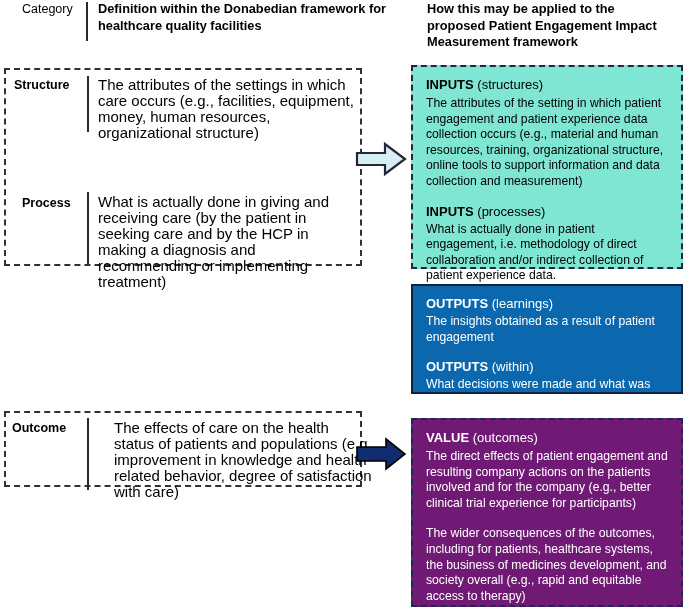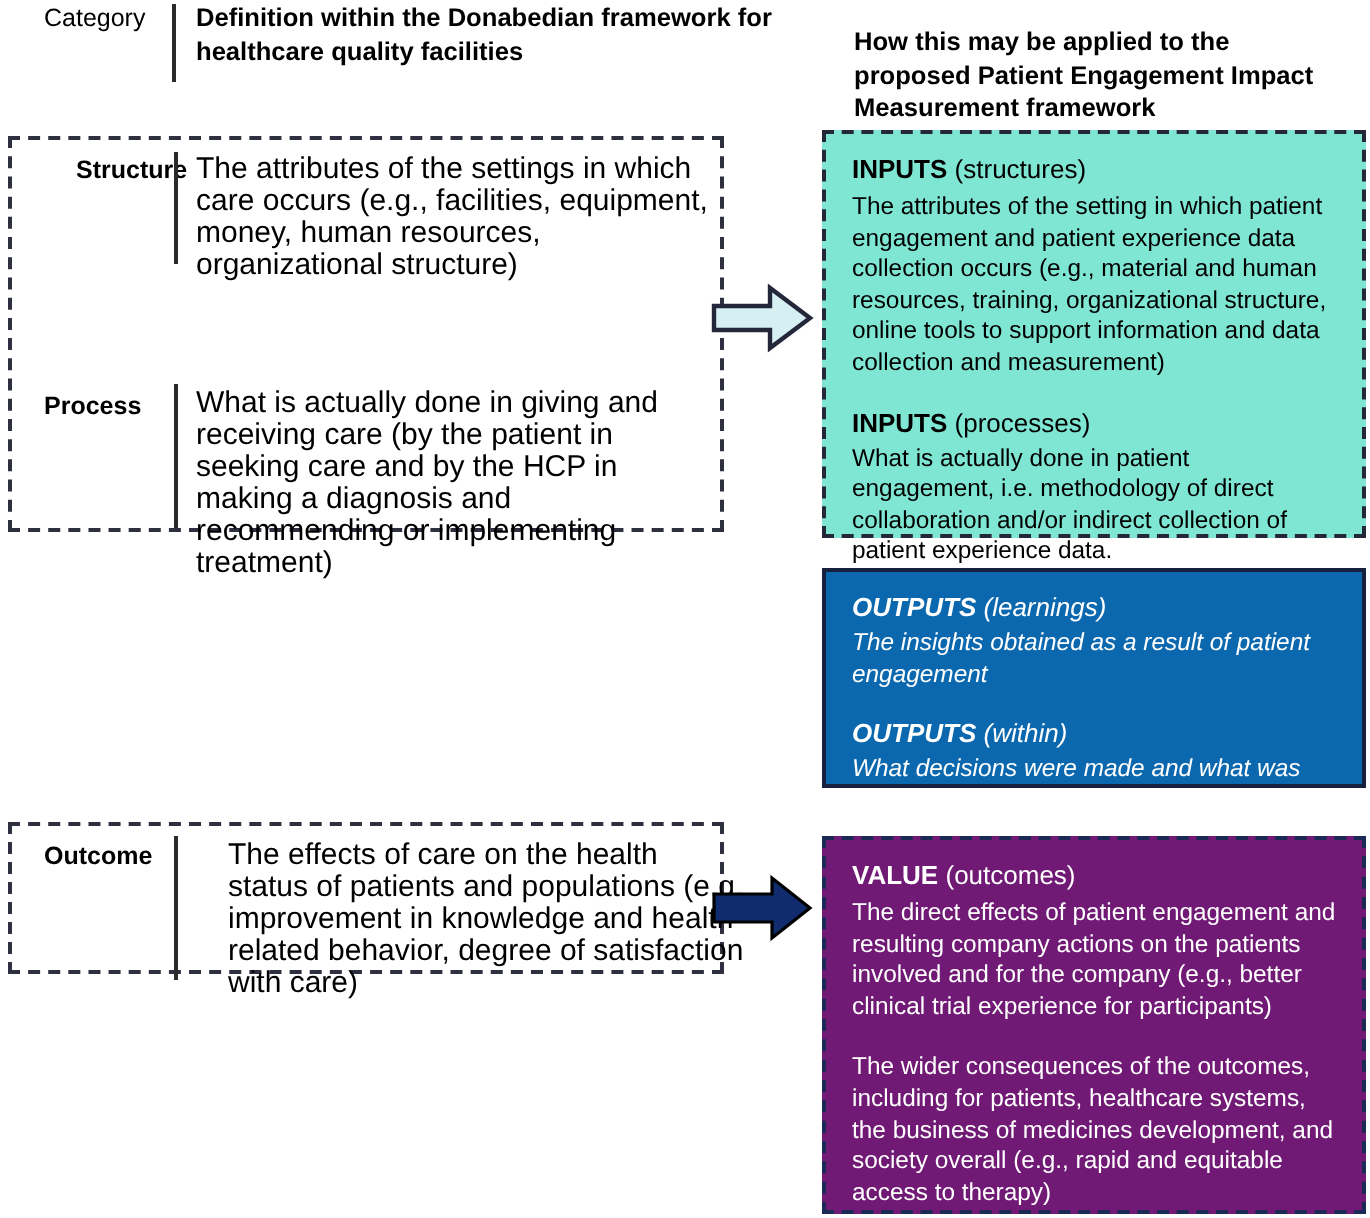--- a/index.html
+++ b/index.html
@@ -40,21 +40,21 @@
   .hdr-def {
     position: absolute;
     left: 98px; top: 1px;
     width: 300px;
     font-size: 12.8px;
     font-weight: bold;
     line-height: 16.5px;
   }
   .hdr-applied {
     position: absolute;
-    left: 427px; top: 13px;
+    left: 427px; top: 1px;
     width: 245px;
     font-size: 12.8px;
     font-weight: bold;
     line-height: 16.5px;
   }
 
   
   .left-panel {
     position: absolute;
     border: 2px dashed #2e3040;
@@ -80,29 +80,29 @@
     position: absolute;
     width: 2px;
     background: #2a2a2a;
   }
   .row-text {
     position: absolute;
     font-size: 15px;
     line-height: 16px;
   }
 
-  #label-structure { left: 38px; top: 78px; }
+  #label-structure { left: 14px; top: 78px; }
   #divider-structure { left: 87px; top: 76px; height: 56px; }
   #text-structure { left: 98px; top: 77px; width: 258px; }
 
   #label-process { left: 22px; top: 196px; text-align: right; }
   #divider-process { left: 87px; top: 192px; height: 72px; }
   #text-process { left: 98px; top: 194px; width: 258px; }
 
-  #label-outcome { left: 22px; top: 421px; text-align: right; }
+  #label-outcome { left: 12px; top: 421px; text-align: right; }
   #divider-outcome { left: 87px; top: 418px; height: 72px; }
   #text-outcome { left: 114px; top: 420px; width: 258px; }
 
   
   .arrow {
     position: absolute;
   }
   #arrow-structure-to-inputs {
     left: 355px; top: 141px;
     width: 52px; height: 36px;
@@ -123,21 +123,20 @@
     top: 65px;
     height: 204px;
     background: #7fe6d4;
     border: 2px dashed #24263a;
   }
   #box-outputs {
     top: 284px;
     height: 110px;
     background: #0c68ae;
     border: 2px solid #16213f;
-    font-style: italic;
   }
   #box-value {
     top: 418px;
     height: 189px;
     background: #701a75;
     border: 2px dashed #1b2a55;
   }
 
   .box-inner {
     padding: 9px 13px 0 13px;

